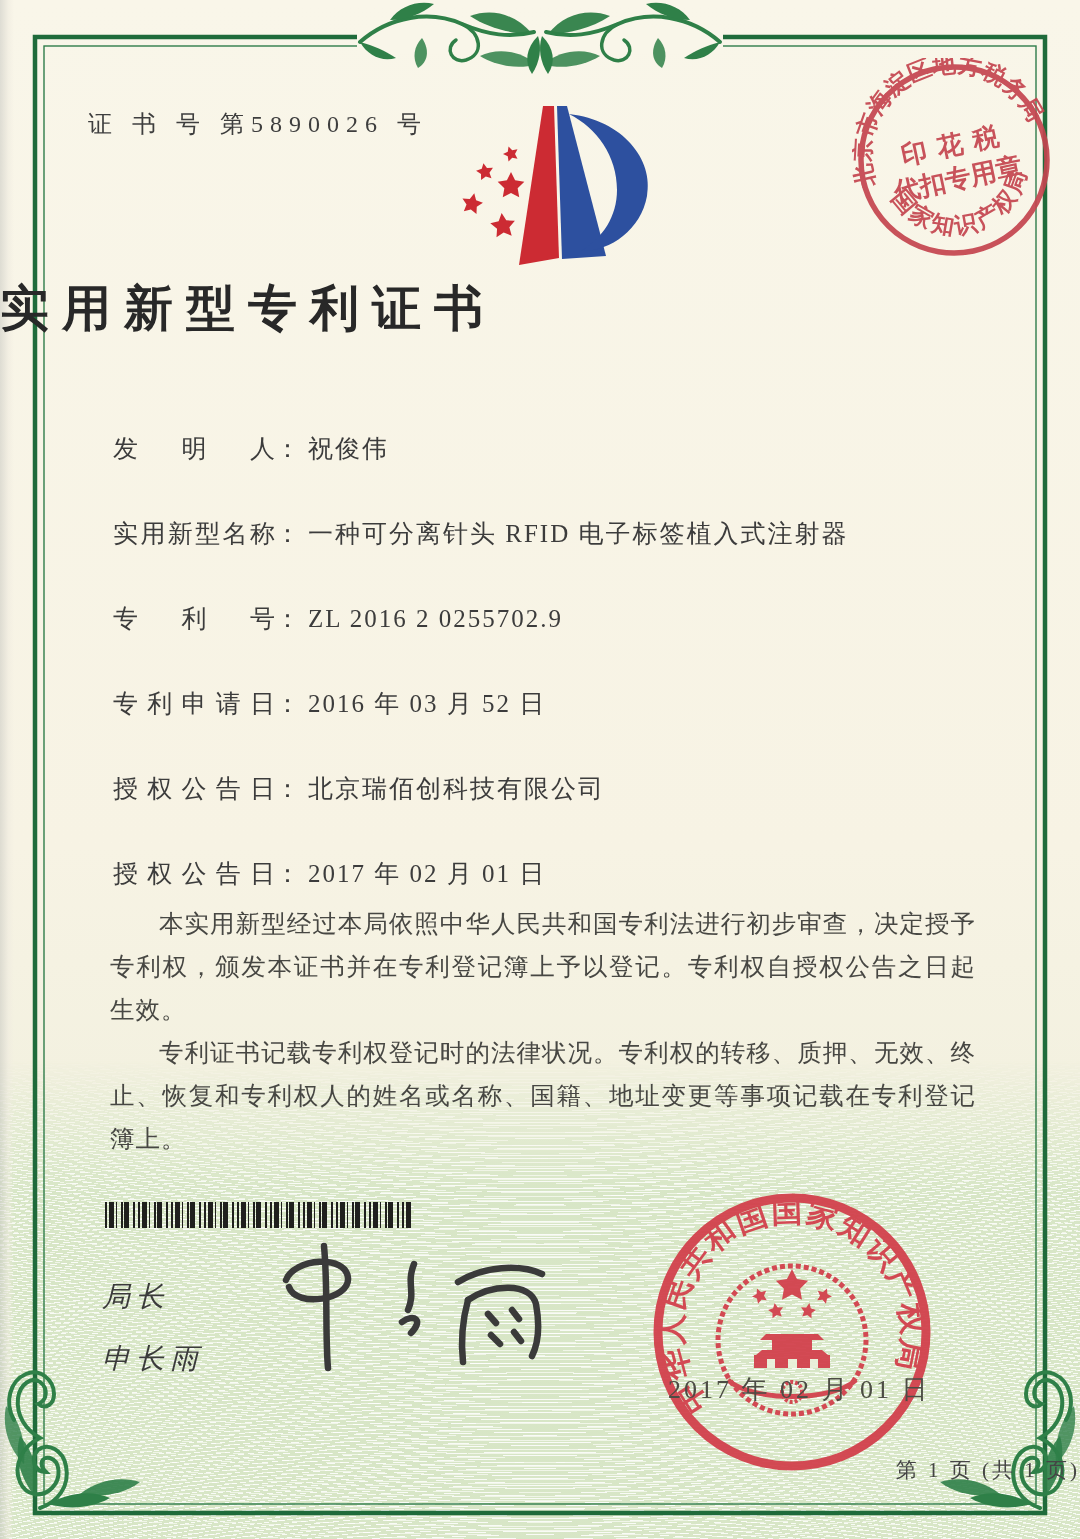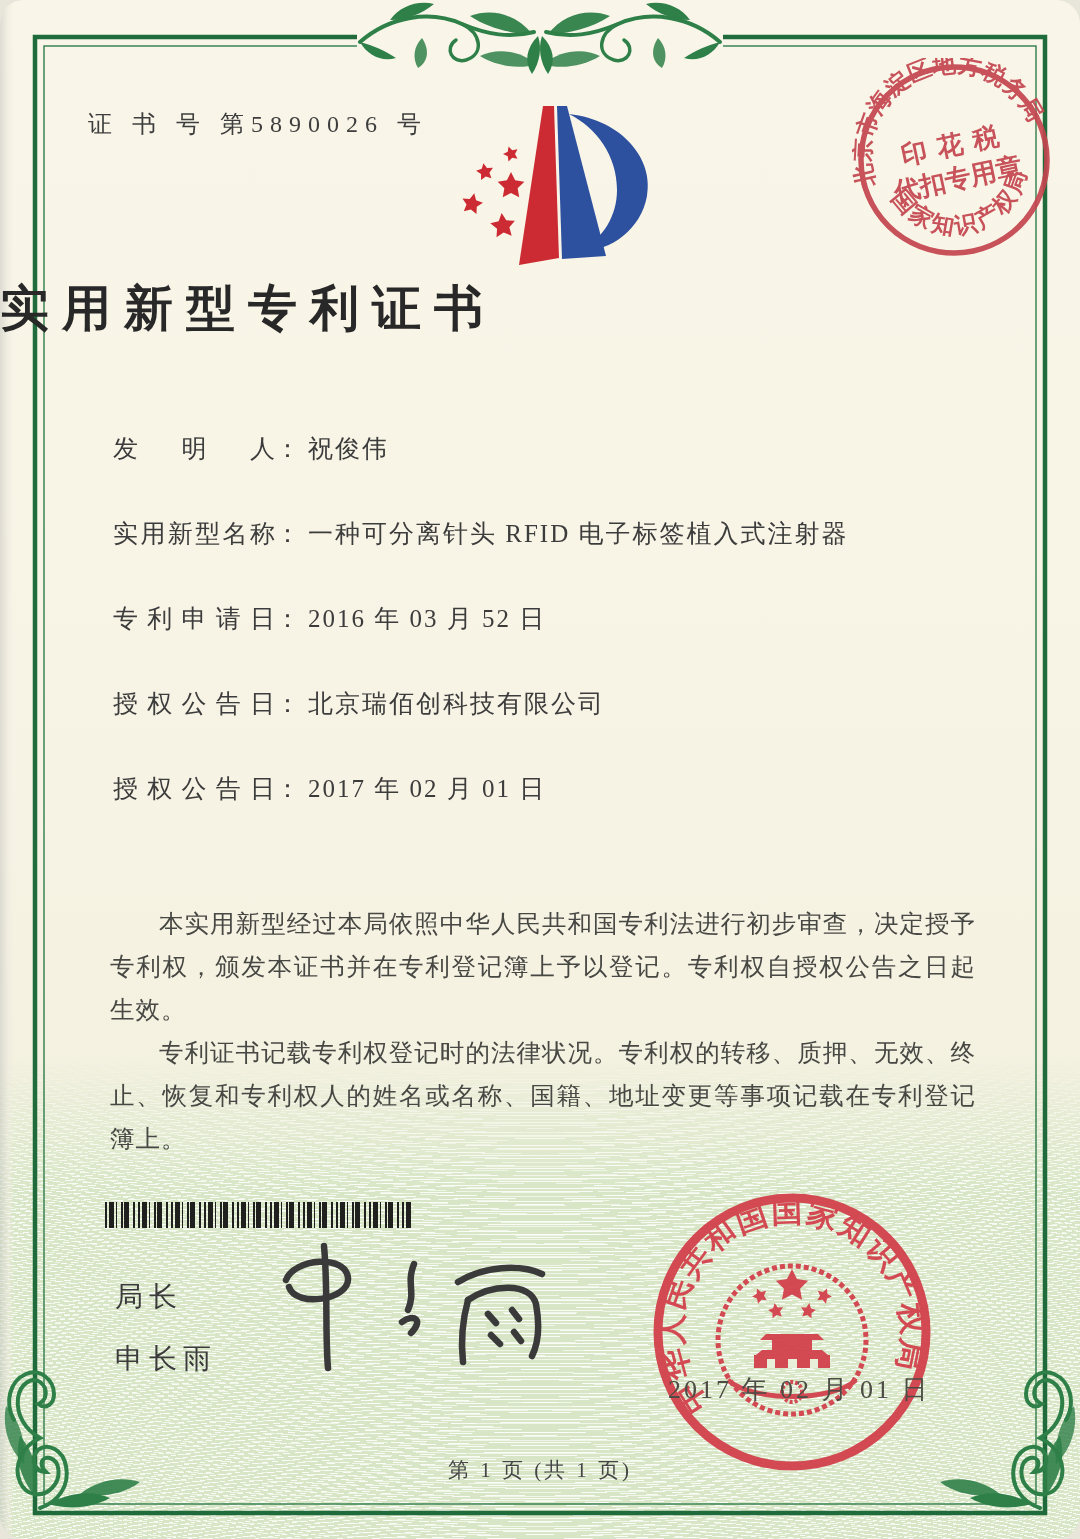--- a/index.html
+++ b/index.html
@@ -1,18 +1,18 @@
 <!DOCTYPE html>
 <html><head>
 <meta charset="utf-8">
 <style>
   html,body{margin:0;padding:0;}
   body{background:#e8e6da;font-family:"Liberation Serif","DejaVu Serif",serif;}
   .page{position:relative;width:1080px;height:1539px;margin:0 auto;overflow:hidden;
-        background:linear-gradient(180deg,#f9f6e9 0%,#f7f3e4 55%,#f3f1e0 70%,#eef0dd 78%,#e7eed6 100%);border-radius:24px;}
+        background:linear-gradient(180deg,#f9f6e9 0%,#f7f3e4 55%,#f3f1e0 70%,#eef0dd 78%,#e7eed6 100%);}
   
   .wave-zone{position:absolute;left:0;right:0;top:1060px;height:479px;pointer-events:none;
         background-color:#e1ecd0;
         background-image:
           repeating-radial-gradient(1600px 480px at 50% 135%, rgba(255,255,255,.85) 0 2px, rgba(255,255,255,0) 2px 11px),
           repeating-radial-gradient(1700px 560px at 50% -35%, rgba(255,255,255,.5) 0 2px, rgba(188,212,170,.25) 2px 13px);
         -webkit-mask-image:linear-gradient(180deg,transparent 0,black 130px);
         mask-image:linear-gradient(180deg,transparent 0,black 130px);}
   .scan-edge{position:absolute;left:0;top:0;width:14px;height:100%;
         background:linear-gradient(90deg,#c8c8c2,#eeeadf 60%,rgba(238,234,223,0));opacity:.55;pointer-events:none;}
@@ -40,30 +40,30 @@
 
   .barcode{position:absolute;left:105px;top:1202px;width:306px;height:26px;
     background-image:repeating-linear-gradient(90deg,
       #20201e 0 2px, transparent 2px 4px,
       #20201e 4px 9px, transparent 9px 11px,
       #20201e 11px 12px, transparent 12px 16px,
       #20201e 16px 18px, transparent 18px 19px,
       #20201e 19px 24px, transparent 24px 28px,
       #20201e 28px 30px, transparent 30px 33px);}
 
-  .signer{position:absolute;left:115px;top:1278px;font-size:28px;color:#3b3b3b;letter-spacing:6px;}
+  .signer{position:absolute;left:102px;top:1278px;font-size:28px;color:#3b3b3b;letter-spacing:6px;font-style:italic;}
   .signer .line2{margin-top:24px;}
 
   .signature{position:absolute;left:262px;top:1240px;}
 
   .big-seal{position:absolute;left:648px;top:1188px;opacity:.94;}
   .seal-date{position:absolute;left:668px;top:1372px;width:260px;font-size:26px;color:#4c4c44;
              letter-spacing:3px;white-space:nowrap;}
 
-  .footer{position:absolute;left:0;top:1456px;width:100%;text-align:center;
+  .footer{position:absolute;left:0;top:1456px;width:100%;text-align:right;
           font-size:21px;color:#454545;letter-spacing:3px;}
 
   .stamp-ring-text{font-weight:bold;}
 </style>
 </head>
 <body>
 
 <div class="page">
 
   <div class="wave-zone"></div>
@@ -147,20 +147,23 @@
       <text x="102" y="130" text-anchor="middle" font-size="26" font-weight="bold">代扣专用章</text>
     </g>
   </svg>
 
   <div class="fields">
     <div class="field-row">
       <span class="field-label">发明人</span><span class="field-colon">：</span><span class="field-value">祝俊伟</span>
     </div>
     <div class="field-row">
       <span class="field-label">实用新型名称</span><span class="field-colon">：</span><span class="field-value">一种可分离针头 RFID 电子标签植入式注射器</span>
+    </div>
+    <div class="field-row">
+      <span class="field-label">专利号</span><span class="field-colon">：</span><span class="field-value">ZL 2016 2 0255702.9</span>
     </div>
     <div class="field-row">
       <span class="field-label">专利申请日</span><span class="field-colon">：</span><span class="field-value">2016 年 03 月 52 日</span>
     </div>
     <div class="field-row">
       <span class="field-label">授权公告日</span><span class="field-colon">：</span><span class="field-value">北京瑞佰创科技有限公司</span>
     </div>
     <div class="field-row">
       <span class="field-label">授权公告日</span><span class="field-colon">：</span><span class="field-value">2017 年 02 月 01 日</span>
     </div>

